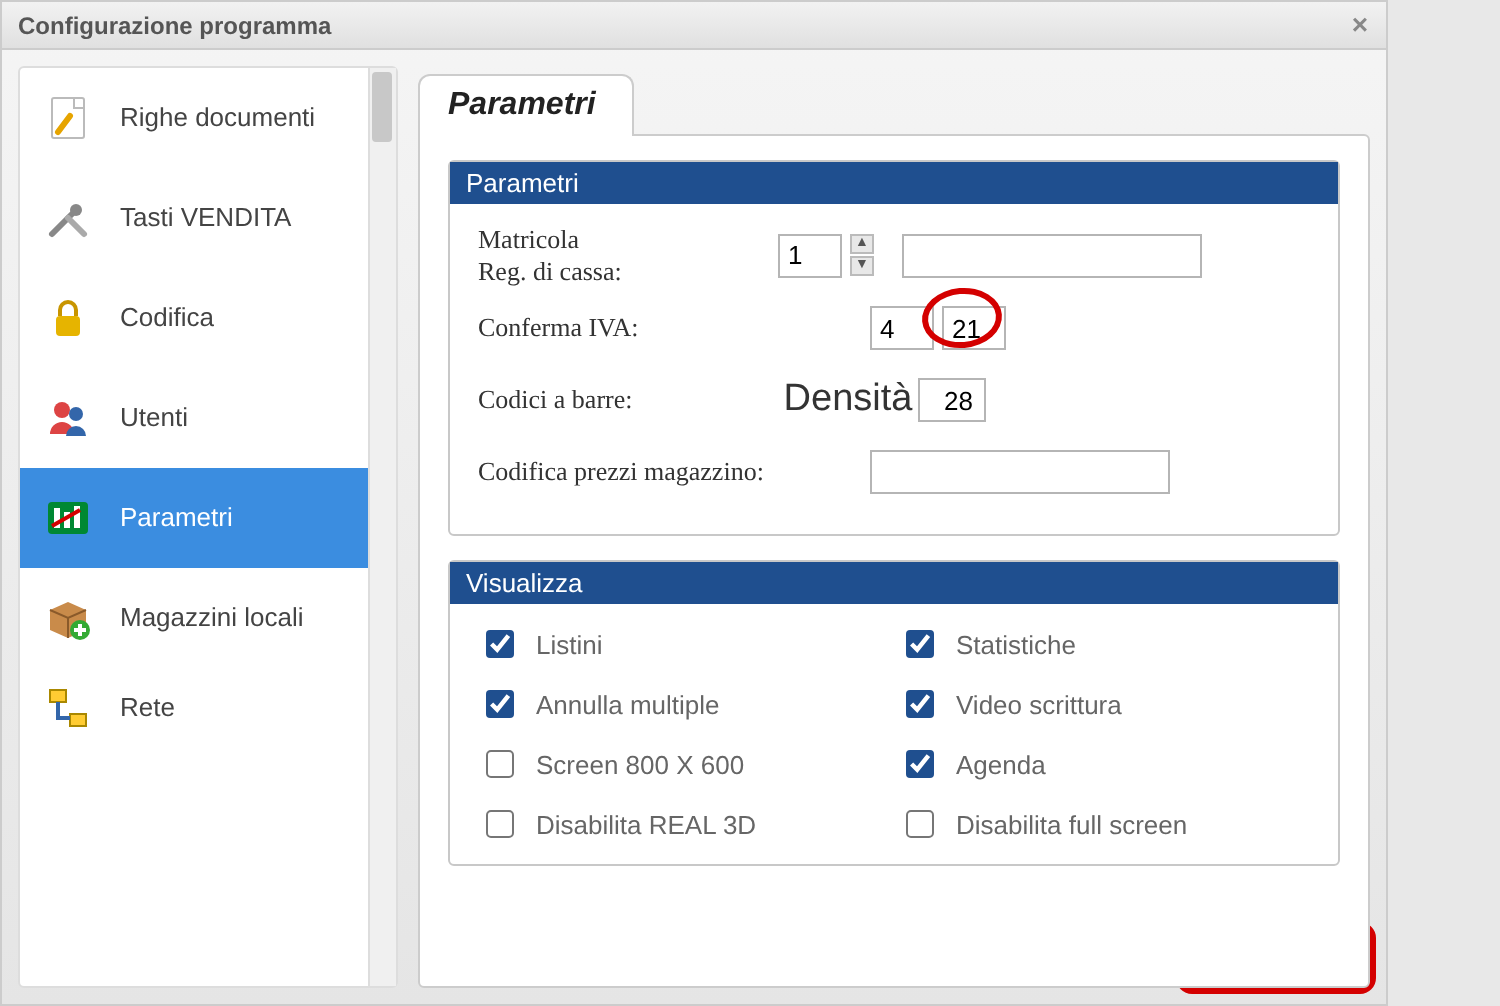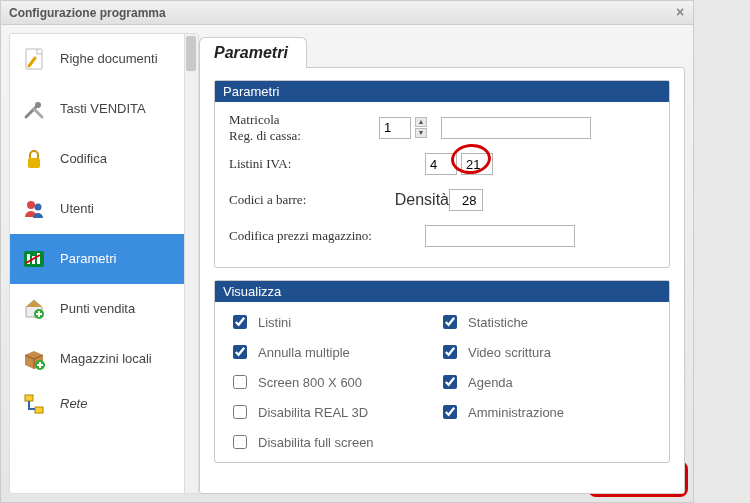--- a/index.html
+++ b/index.html
@@ -40,20 +40,21 @@
     color: #888;
     cursor: pointer;
     font-size: 14px;
     line-height: 14px;
     text-align: center;
   }
   .body {
     flex: 1;
     display: flex;
     padding: 8px;
+    gap: 10px;
     overflow: hidden;
   }
   .sidebar-wrap {
     width: 190px;
     background: #fff;
     border: 1px solid #ddd;
     border-radius: 3px;
     position: relative;
     padding-right: 14px;
   }
@@ -161,23 +162,23 @@
   }
   .lbl {
     width: 150px;
     color: #333;
     font-size: 13px;
     line-height: 1.2;
     font-family: Liberation Serif, serif;
   }
   .lbl2 {
     width: 70px;
-    text-align: right;
+    text-align: center;
     color: #333;
-    font-size: 16px;
+    font-size: 19px;
   }
   .numbox {
     width: 32px;
     height: 22px;
     border: 1px solid #b5b5b5;
     background: #fff;
     padding: 0 4px;
     font-size: 13px;
     margin-right: 4px;
   }
@@ -317,40 +318,29 @@
                 <rect x="12" y="11" width="3" height="8" fill="#fff"></rect>
                 <rect x="17" y="8" width="3" height="11" fill="#fff"></rect>
                 <path d="M6 18 L20 10" stroke="#d40000" stroke-width="2"></path>
               </svg>
           </span>
           <span class="side-label">Parametri</span>
         </div>
         <div class="side-item">
           <span class="side-icon">
             <svg width="28" height="28" viewBox="0 0 28 28">
-                <path d="M6 12 L14 5 L22 12 V22 H6 Z" fill="#eee" stroke="#aaa"></path>
-                <path d="M6 12 L14 5 L22 12" fill="#c94"></path>
-                <circle cx="19" cy="19" r="5" fill="#3a3"></circle>
-                <path d="M19 16v6M16 19h6" stroke="#fff" stroke-width="2"></path>
-              </svg>
-          </span>
-          <span class="side-label">Punti vendita</span>
-        </div>
-        <div class="side-item">
-          <span class="side-icon">
-            <svg width="28" height="28" viewBox="0 0 28 28">
                 <path d="M5 10 L14 6 L23 10 L23 20 L14 24 L5 20 Z" fill="#c98b4a"></path>
                 <path d="M5 10 L14 14 L23 10 M14 14 V24" stroke="#8a5a2a" fill="none"></path>
                 <circle cx="20" cy="20" r="5" fill="#3a3"></circle>
                 <path d="M20 17v6M17 20h6" stroke="#fff" stroke-width="2"></path>
               </svg>
           </span>
           <span class="side-label">Magazzini locali</span>
         </div>
-        <div class="side-item" style="height:40px;font-style:italic;">
+        <div class="side-item" style="height:40px;">
           <span class="side-icon">
             <svg width="28" height="28" viewBox="0 0 28 28">
                 <rect x="5" y="5" width="8" height="6" fill="#fc3" stroke="#a80"></rect>
                 <rect x="15" y="17" width="8" height="6" fill="#fc3" stroke="#a80"></rect>
                 <path d="M9 11 V19 H15" stroke="#36a" stroke-width="2" fill="none"></path>
               </svg>
           </span>
           <span class="side-label">Rete</span>
         </div>
       </div>
@@ -375,21 +365,21 @@
               <span class="lbl" style="white-space:pre-line;">Matricola
 Reg. di cassa:</span>
               <input class="numbox" value="1" style="">
               <div class="spinner">
                 <div class="spin-btn">▲</div>
                 <div class="spin-btn">▼</div>
               </div>
               <input class="textbox w150" value="" style="">
             </div>
             <div class="row" style="position:relative;">
-              <span class="lbl">Listini IVA:</span>
+              <span class="lbl">Conferma IVA:</span>
               <span style="width:46px;"></span>
               <input class="numbox" value="4" style="">
               <input class="numbox" value="21" style="">
               <div class="circle-mark" style="left:222px; top:-5px;"></div>
             </div>
             <div class="row">
               <span class="lbl">Codici a barre:</span>
               <span class="lbl2">Densità</span>
               <input class="numbox" style="width: 34px; padding-left: 12px;" value="28">
             </div>
@@ -426,24 +416,20 @@
                 </label>
               <label class="chk">
                   <input type="checkbox" checked="" style="">
                   <span>Agenda</span>
                 </label>
               <label class="chk">
                   <input type="checkbox" style="">
                   <span>Disabilita REAL 3D</span>
                 </label>
               <label class="chk">
-                  <input type="checkbox" checked="" style="">
-                  <span>Amministrazione</span>
-                </label>
-              <label class="chk">
                   <input type="checkbox" style="">
                   <span>Disabilita full screen</span>
                 </label>
             </div>
           </div>
         </div>
       </div>
     </div>
   </div>
 

